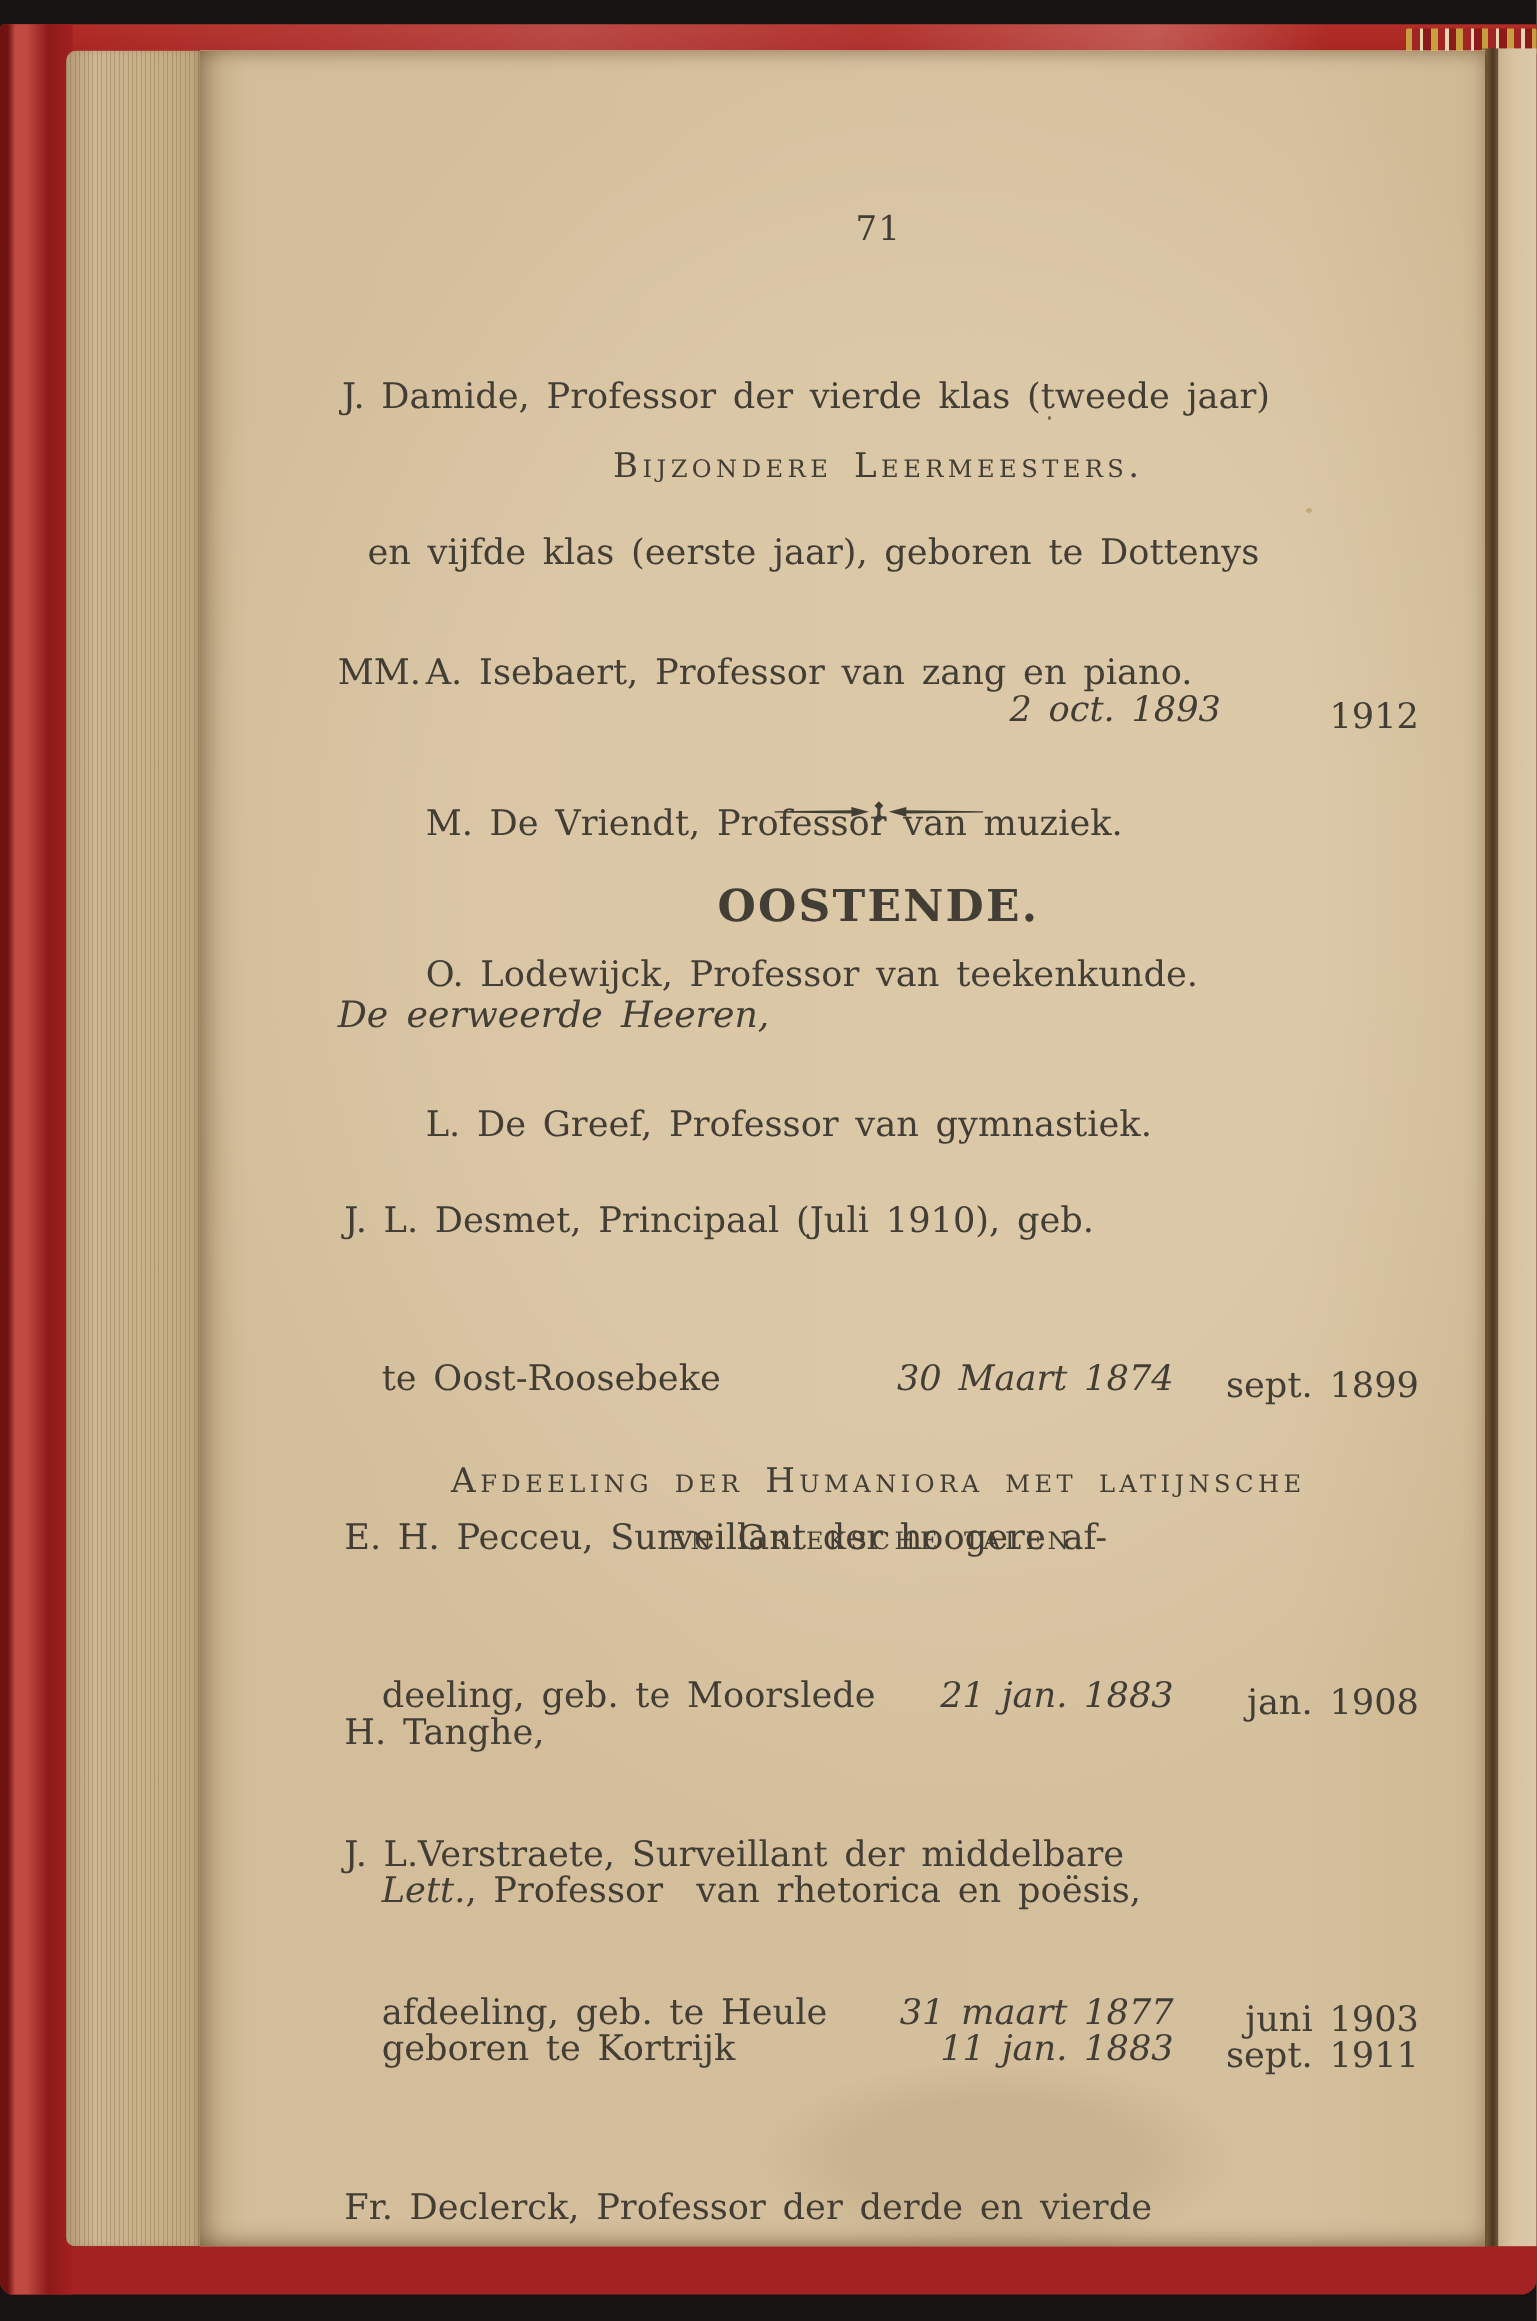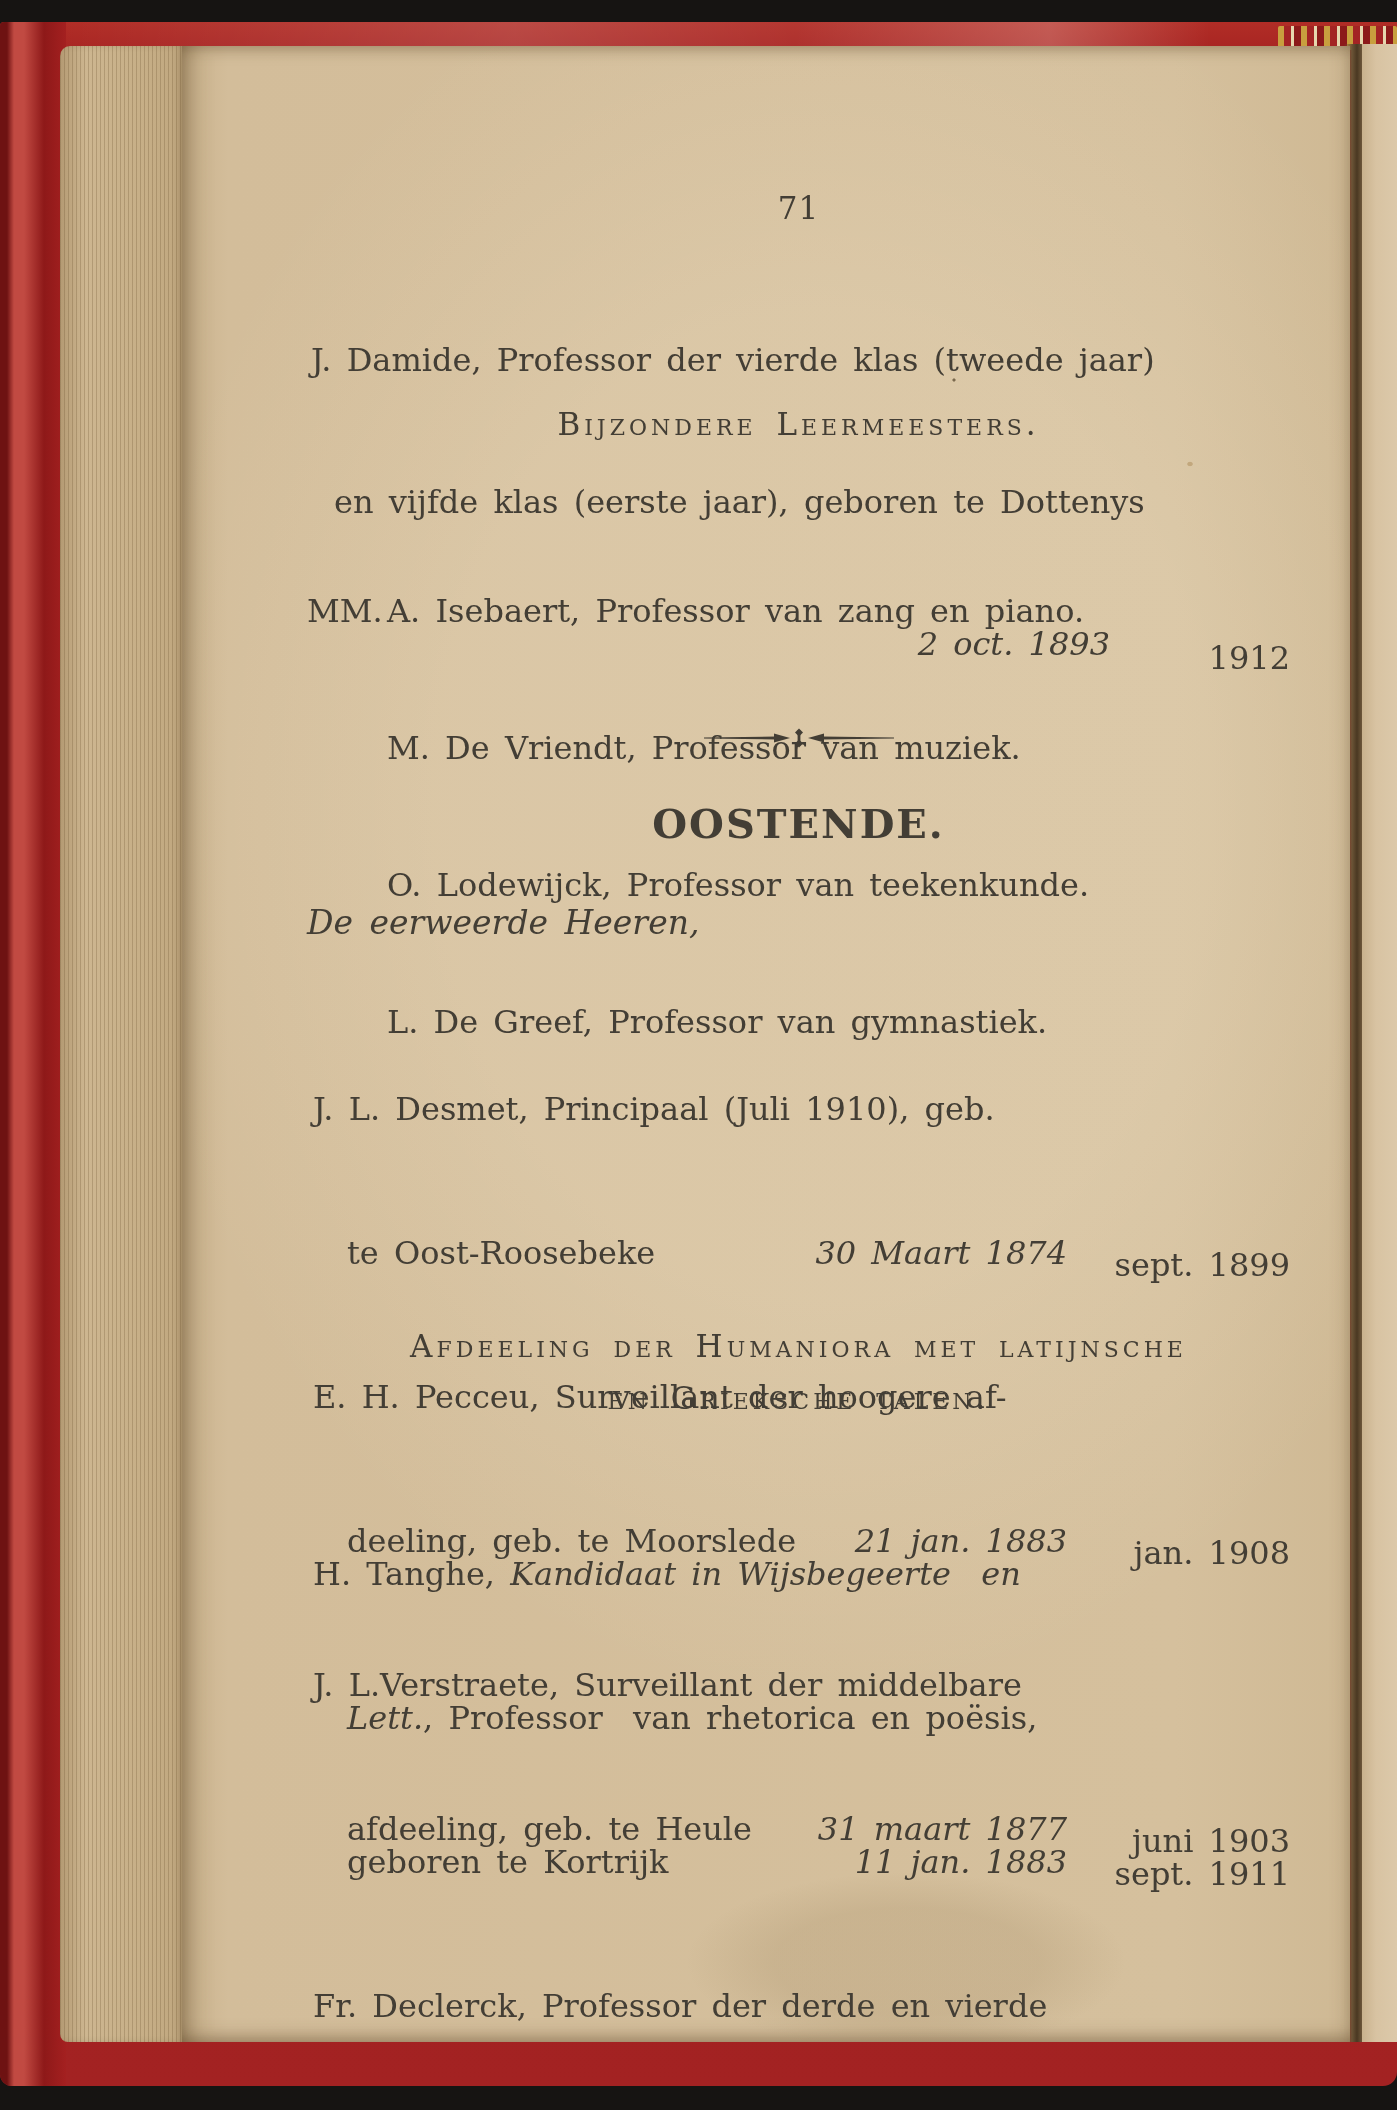--- a/index.html
+++ b/index.html
@@ -70,21 +70,21 @@
   
   .body-text{font-size:32px;line-height:48px;word-spacing:5px;white-space:pre;}
   .pagenum{font-size:31px;line-height:36px;text-align:center;letter-spacing:1px;}
   .smallcaps{
     font-variant:small-caps;font-size:31px;line-height:36px;
     letter-spacing:4px;text-align:center;word-spacing:6px;
   }
   .title-main{font-size:40px;line-height:46px;font-weight:bold;letter-spacing:2px;text-align:center;}
   .subtitle{font-style:italic;font-size:33px;line-height:40px;text-align:left;word-spacing:6px;}
   .it{font-style:italic;}
-  .line{display:flex;align-items:flex-start;}
+  .line{display:flex;align-items:center;}
   .lh46 .line{height:46px;line-height:46px;}
   .lh41 .line{height:41px;line-height:41px;}
   .lh48 .line{height:48px;line-height:48px;}
   .lh52 .line{height:52px;line-height:52px;display:block;text-align:center;}
   .sp{flex:1 1 auto;}
   .t{white-space:pre;}
   .ind1{padding-left:27px;}
   .ind-first{padding-left:6px;}
   .ind-cont{padding-left:40px;}
   .outd{padding-left:4px;}
@@ -193,21 +193,20 @@
     </div>
 
     <div class="blk smallcaps lh52" style="top:1274px">
       <div class="line">Afdeeling der Humaniora met latijnsche</div>
       <div class="line">en Grieksche talen.</div>
     </div>
 
     <div class="blk body-text lh48" style="top:1408px">
       <div class="line">
         <span class="t ind-first">H. Tanghe, </span>
-        <span class="t it">Kandidaat in Wijsbegeerte  en</span>
       </div>
       <div class="line">
         <span class="t it ind-cont">Lett.</span>
         <span class="t">, Professor  van rhetorica en poësis,</span>
       </div>
       <div class="line">
         <span class="t ind-cont">geboren te Kortrijk</span>
         <span class="sp"></span>
         <span class="d">11 jan. 1883</span>
         <span class="y">sept. 1911</span>

